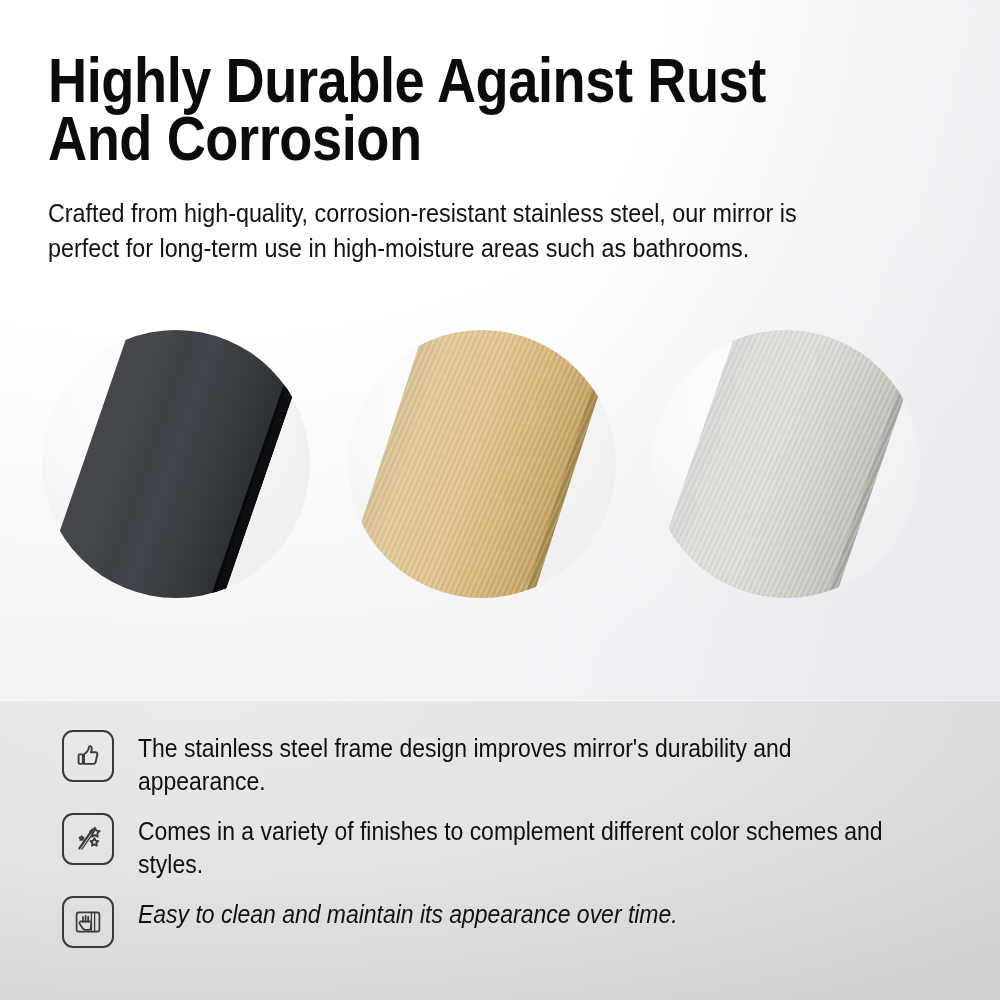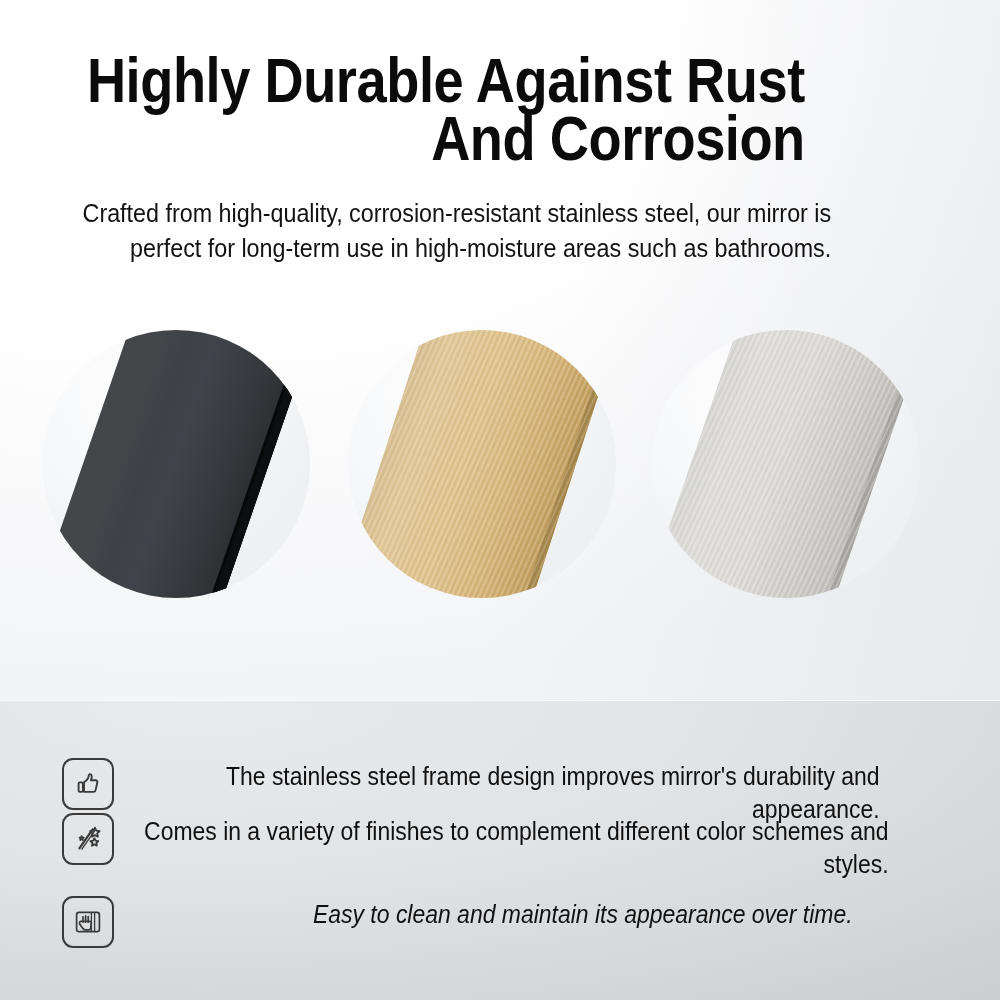--- a/index.html
+++ b/index.html
@@ -3,21 +3,21 @@
 <meta charset="utf-8">
 <style>
   * { margin:0; padding:0; box-sizing:border-box; }
   html,body { width:1000px; height:1000px; }
   body {
     font-family:"Liberation Sans", sans-serif;
     background:#ffffff;
     overflow:hidden;
     position:relative;
   }
-  #page { position:absolute; inset:0; width:1000px; height:1000px;text-align:right; }
+  #page { position:absolute; inset:0; width:1000px; height:1000px; }
 
   
   .hero {
     position:absolute; left:0; top:0; width:1000px; height:700px;
     background:
       radial-gradient(115% 90% at 18% 8%, #ffffff 0%, #ffffff 42%, #fbfbfc 62%, #f3f4f6 100%),
       linear-gradient(160deg,#ffffff 0%,#f6f7f8 68%,#eceef0 100%);
   }
   .hero:after{
     content:""; position:absolute; inset:0;
@@ -115,21 +115,21 @@
       radial-gradient(120% 130% at 20% 0%, #e9eaec 0%, #e2e3e5 45%, #d6d7d9 78%, #cdced0 100%);
     z-index:2;
   }
   .features:before{
     content:""; position:absolute; left:0; top:0; width:1000px; height:1px;
     background:rgba(255,255,255,.75);
   }
   .feature-row {
     position:absolute; left:62px; display:flex; align-items:flex-start; gap:24px;
   }
-  .feature-row.r1 { top:30px; width:900px;margin-top:28px; }
+  .feature-row.r1 { top:30px; width:900px; }
   .feature-row.r2 { top:113px; width:910px; }
   .feature-row.r3 { top:196px; width:870px;font-style:italic; }
 
   .icon-box {
     flex:0 0 auto;
     width:52px; height:52px;
     border:2.5px solid #3a3a3a;
     border-radius:11px;
     position:relative;
     background:transparent;

